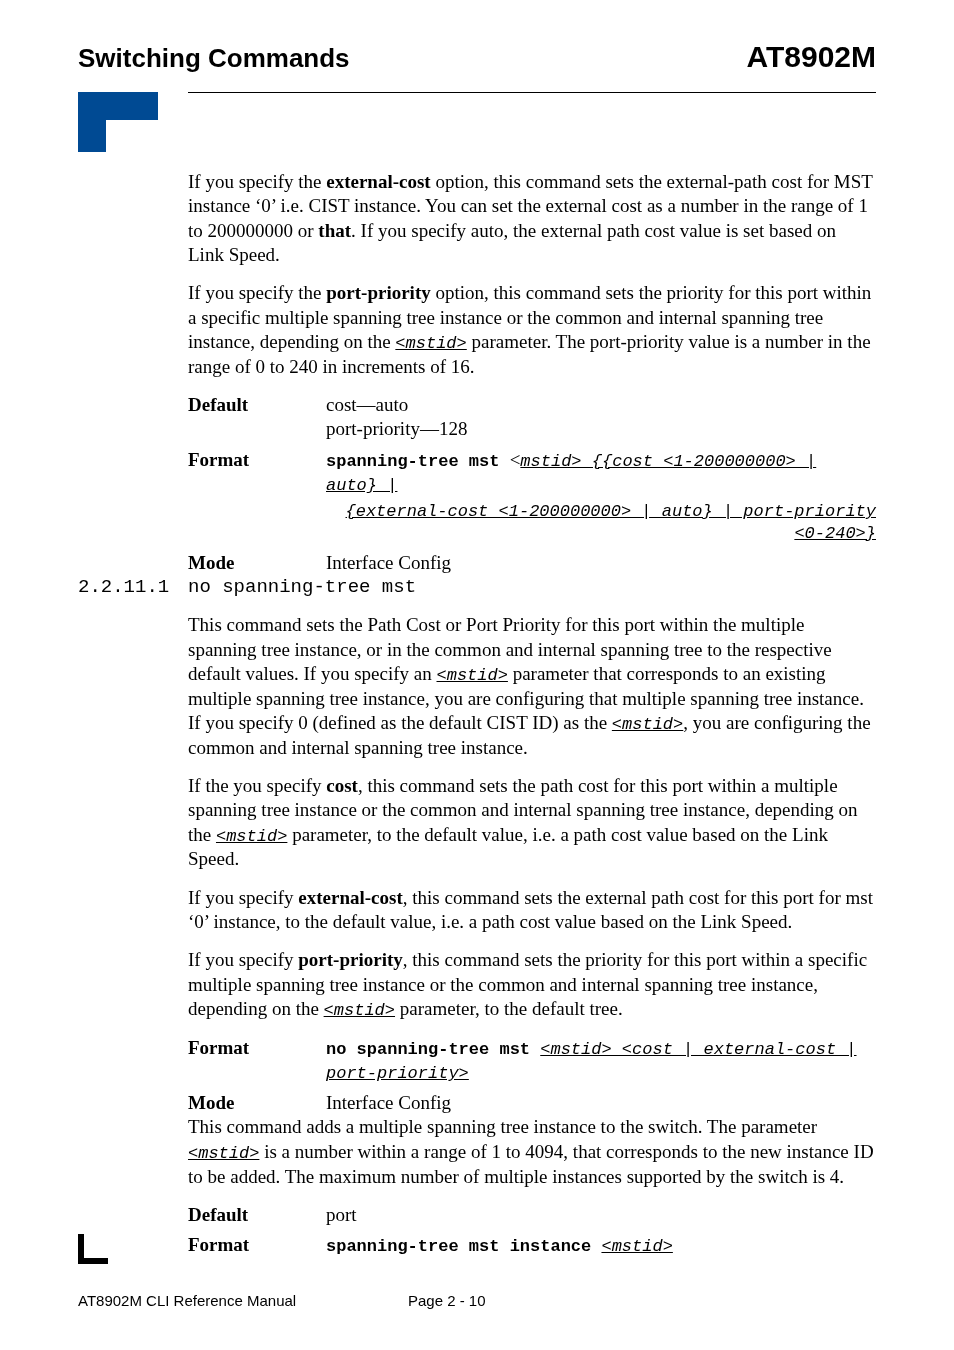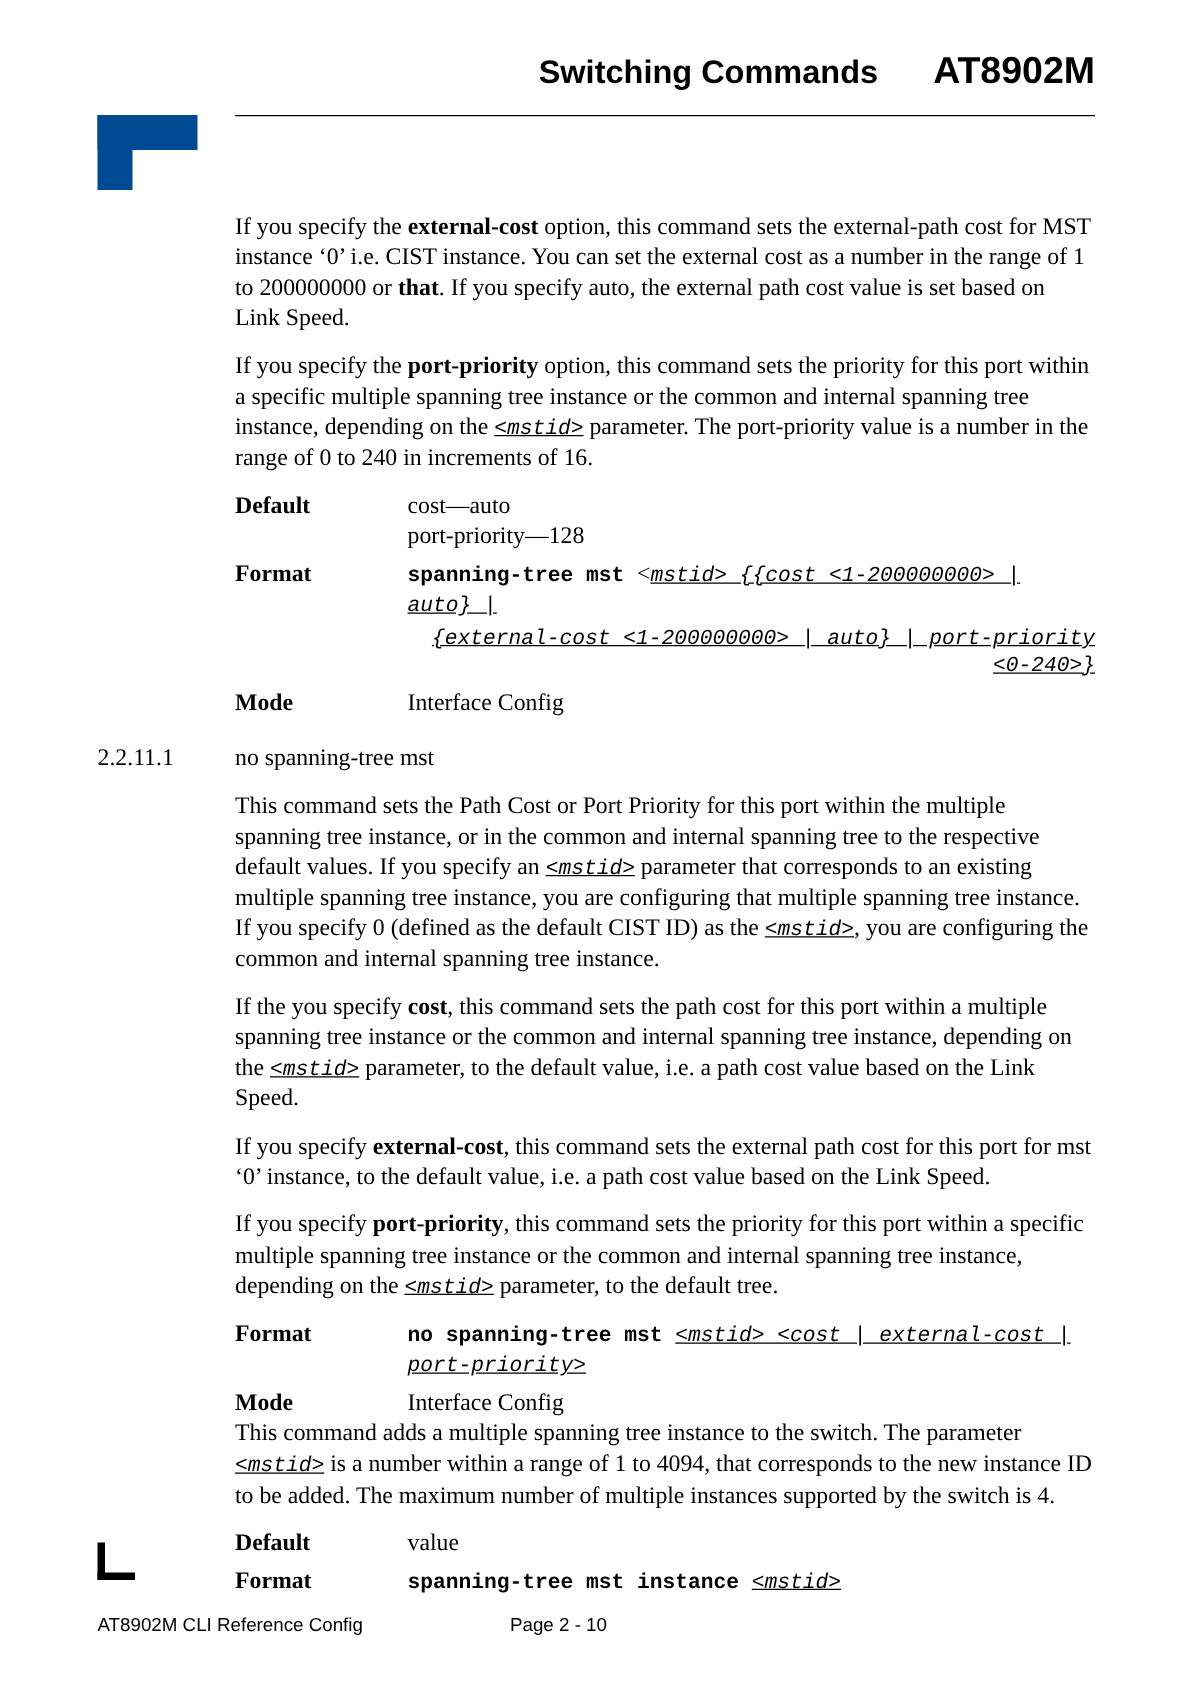--- a/index.html
+++ b/index.html
@@ -18,25 +18,24 @@
     position: relative;
     width: 954px;
     height: 1350px;
   }
   .header {
     position: absolute;
     top: 38px;
     left: 78px;
     right: 78px;
     display: flex;
-    justify-content: flex-end;
+    justify-content: space-between;
     align-items: baseline;
     font-family: Arial, Helvetica, sans-serif;
     font-weight: bold;
-    gap: 44px;
   }
   .header-left { font-size: 26px; }
   .header-right { font-size: 30px; }
   .hr-line {
     position: absolute;
     top: 92px;
     left: 188px;
     right: 78px;
     height: 1px;
     background: #000;
@@ -98,23 +97,22 @@
     font-size: 17px;
   }
   .mono-i {
     font-family: "Courier New", Courier, monospace;
     font-size: 17px;
     font-style: italic;
     text-decoration: underline;
   }
   .sec-heading {
     display: flex;
-    margin-top: 20px;
     margin-bottom: 14px;
-    font-family: Liberation Serif, serif;
+    font-family: Liberation Mono, monospace;
   }
   .sec-num {
     width: 110px;
     flex-shrink: 0;
     font-size: 19px;
   }
   .sec-title { font-size: 19px; }
   .sec-heading.bold .sec-num,
   .sec-heading.bold .sec-title { font-weight: bold; }
   .footer {
@@ -208,35 +206,35 @@
     </div>
 
 
     <div class="body-indent">
       <p>
         <span>This command adds a multiple spanning tree instance to the switch. The parameter </span><span class="mono-i">&lt;mstid&gt;</span><span> is a number within a range of 1 to 4094, that corresponds to the new instance ID to be added. The maximum number of multiple instances supported by the switch is 4.</span>
       </p>
 
       <div class="dl-row">
         <div class="dl-term">Default</div>
-        <div class="dl-def">value</div>
+        <div class="dl-def">port</div>
       </div>
       <div class="dl-row" style="margin-bottom:0;">
         <div class="dl-term">Format</div>
         <div class="dl-def">
           <span class="mono"><b>spanning-tree mst instance </b></span><span class="mono-i">&lt;mstid&gt;</span>
         </div>
       </div>
     </div>
 
   </div>
 
   <div class="corner-graphic-bottom">
     <div class="bar-v"></div>
       <div class="bar-h"></div>
   </div>
 
   <div class="footer">
-    <div class="footer-left">AT8902M CLI Reference Config</div>
+    <div class="footer-left">AT8902M CLI Reference Manual</div>
     <div class="footer-center">Page 2 - 10</div>
   </div>
 
 </div>
 
 </body></html>

